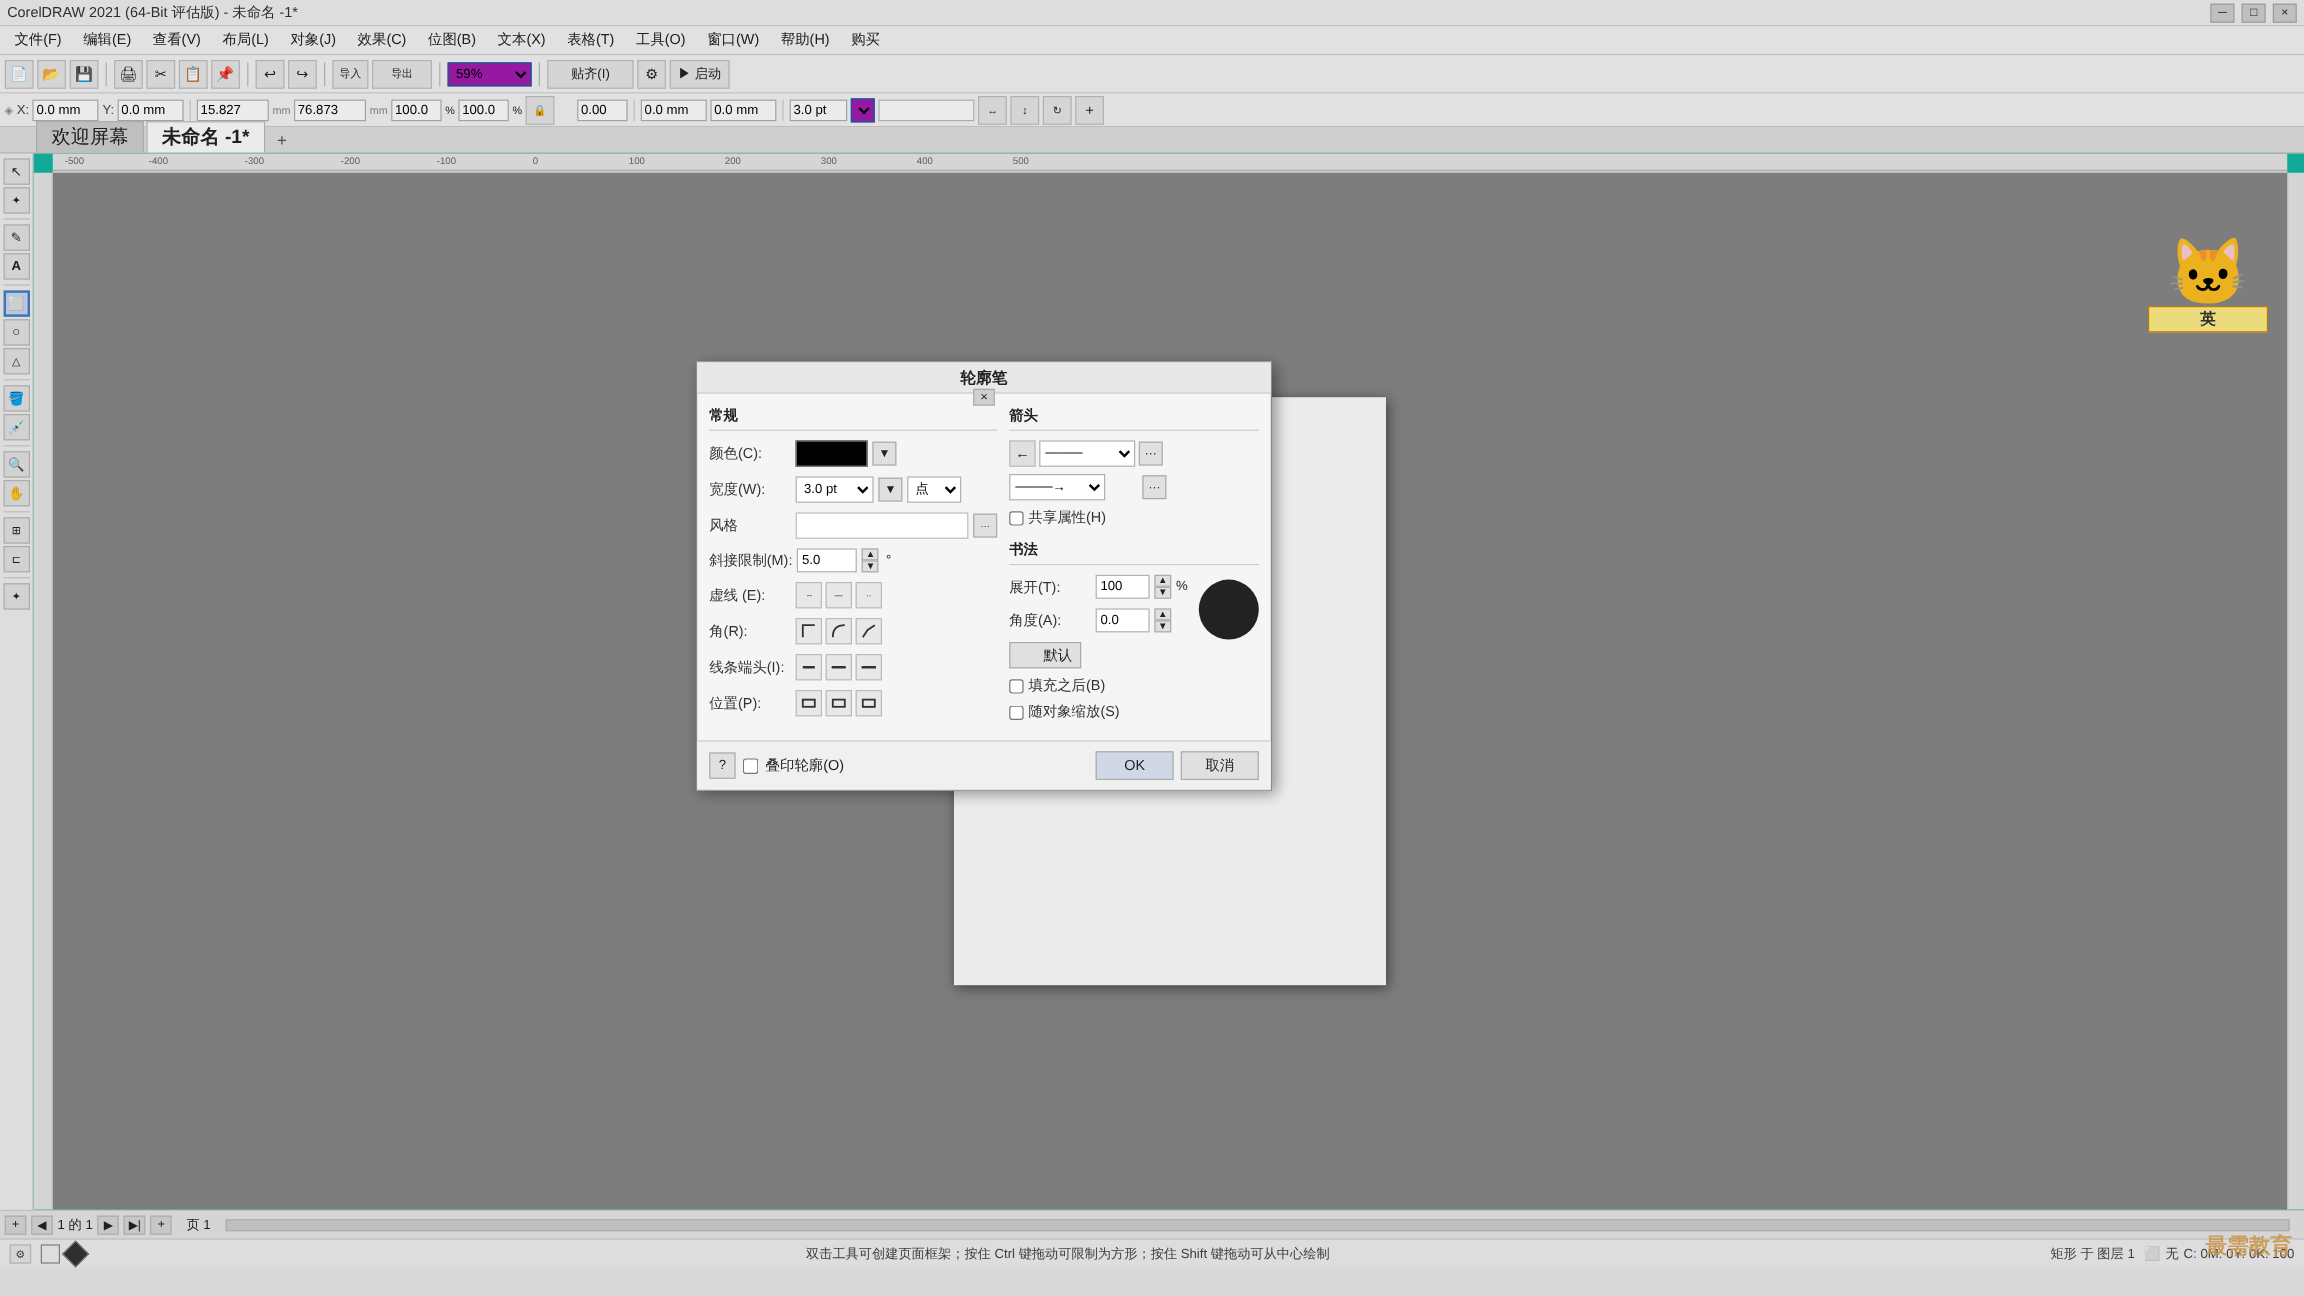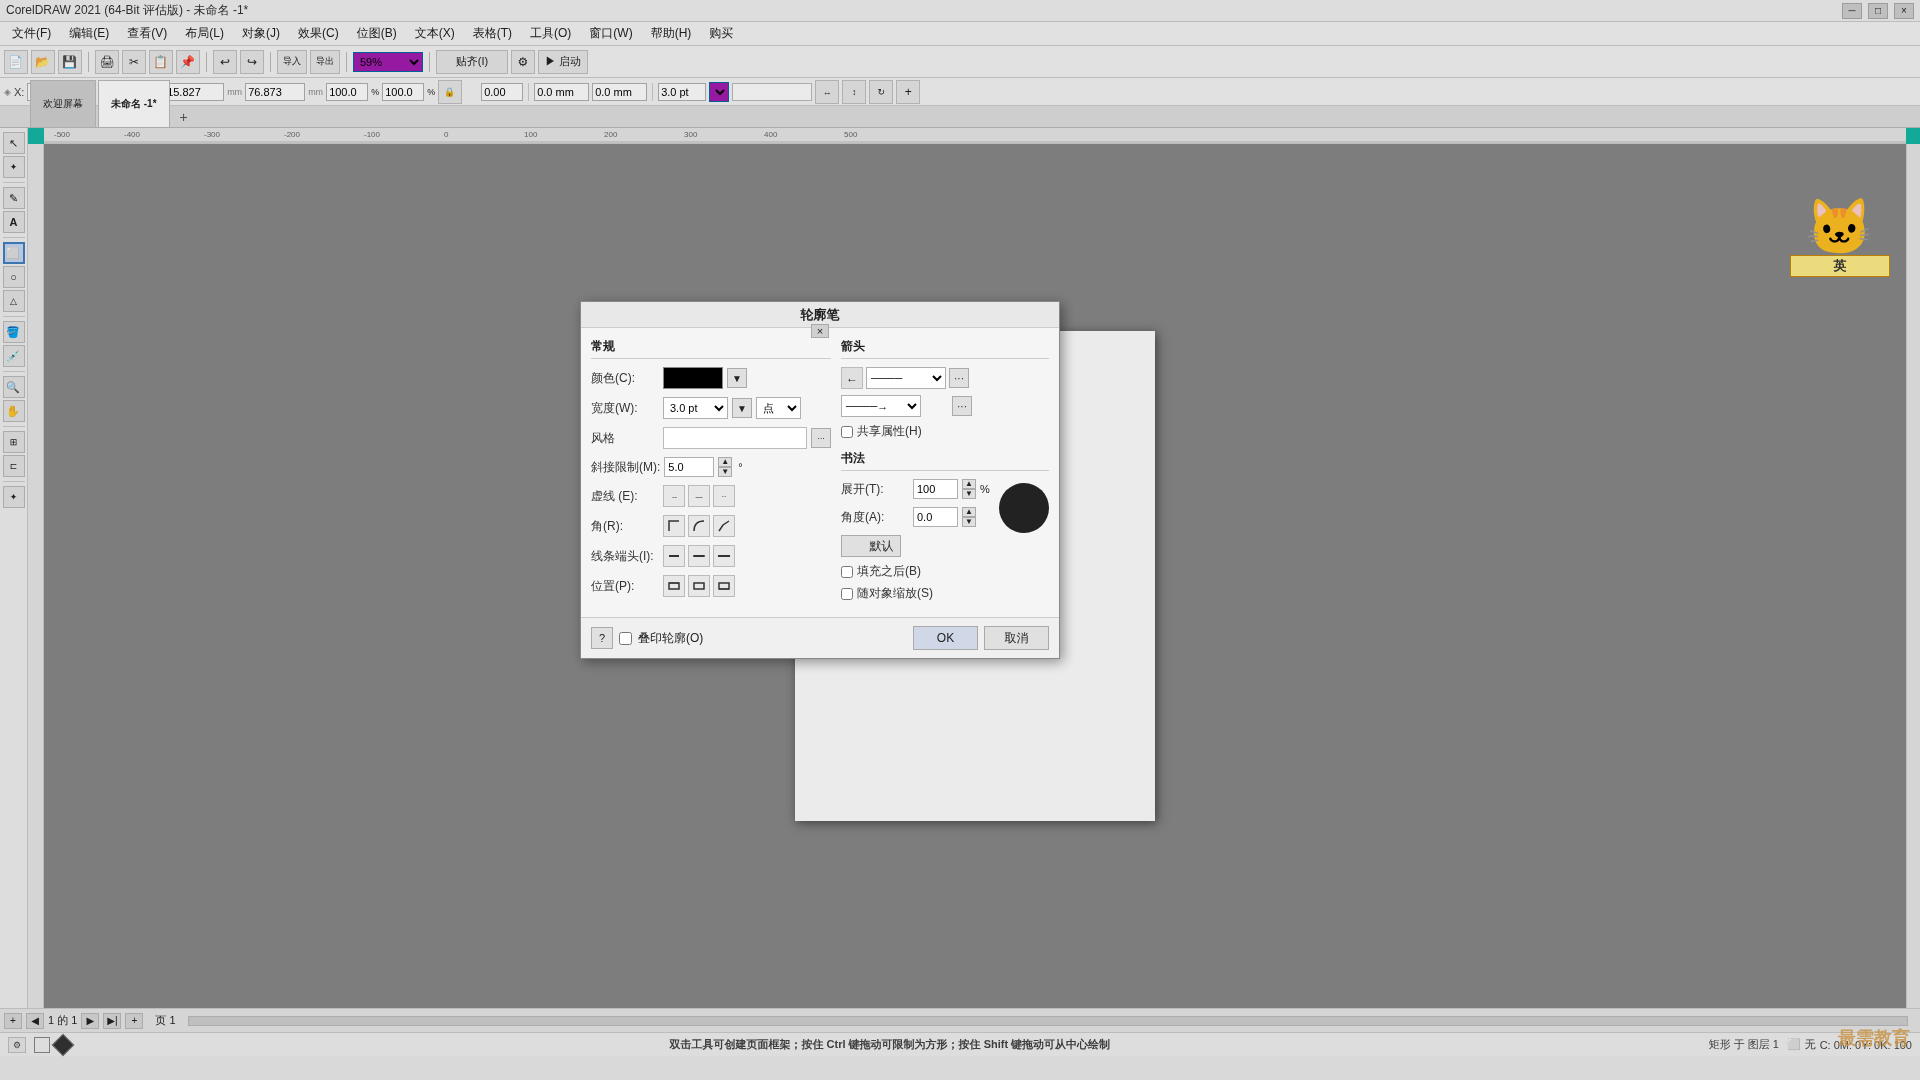--- a/index.html
+++ b/index.html
@@ -20,21 +20,21 @@
     .tb-sep { width: 1px; height: 20px; background: #bbb; margin: 0 3px; }
     .tb-select { height: 20px; border: 1px solid #0369a1; background: #a21caf; font-size: 11px; padding: 0 2px; }
 
     
     #toolbar2 { background: #f5f5f5; height: 28px; display: flex; align-items: center; border-bottom: 1px solid #ccc; padding: 0 4px; gap: 3px; font-size: 11px; }
     .tb2-label { color: #444; font-size: 11px; }
     .tb2-input { width: 55px; height: 18px; border: 1px solid #b0b0b0; background: #fff; padding: 0 2px; font-size: 11px; }
 
     
     #tabs-row { background: #e0e0e0; height: 22px; display: flex; align-items: flex-end; padding-left: 30px; border-bottom: 1px solid #bbb; }
-    .tab { padding: 16px 12px; font-size: 10px; background: #d0d0d0; border: 1px solid #bbb; border-bottom: none; cursor: pointer; margin-right: 2px; }
+    .tab { padding: 2px 12px; font-size: 16px; background: #d0d0d0; border: 1px solid #bbb; border-bottom: none; cursor: pointer; margin-right: 2px; }
     .tab.active { background: #fff; font-weight: bold; }
     .tab-add { padding: 2px 8px; font-size: 14px; cursor: pointer; color: #555; }
 
     
     #main { display: flex; height: calc(1080px - 22px - 24px - 32px - 28px - 22px - 24px - 24px); }
 
     
     #left-toolbox { width: 28px; background: #f0f0f0; border-right: 1px solid #ccc; display: flex; flex-direction: column; align-items: center; padding-top: 4px; gap: 2px; }
     .lft-btn { width: 22px; height: 22px; background: #e4e4e4; border: 1px solid #bbb; display: flex; align-items: center; justify-content: center; cursor: pointer; font-size: 11px; }
 
@@ -130,21 +130,21 @@
   <div class="tb-sep"></div>
   <div class="tb-btn">🖨</div>
   <div class="tb-btn">✂</div>
   <div class="tb-btn">📋</div>
   <div class="tb-btn">📌</div>
   <div class="tb-sep"></div>
   <div class="tb-btn">↩</div>
   <div class="tb-btn">↪</div>
   <div class="tb-sep"></div>
   <div class="tb-btn" style="width:30px;font-size:9px;">导入</div>
-  <div class="tb-btn" style="width:30px;font-size:9px;">导出</div>
+  <div class="tb-btn" style="width:50px;font-size:9px;">导出</div>
   <div class="tb-sep"></div>
   <select class="tb-select" style="width:70px;">
     <option>59%</option>
   </select>
   <div class="tb-sep"></div>
   <div class="tb-btn" style="width:72px;font-size:11px;">贴齐(I)</div>
   <div class="tb-btn">⚙</div>
   <div class="tb-btn" style="width:50px;font-size:11px;">▶ 启动</div>
 </div>
 
@@ -254,21 +254,21 @@
 
   <div style="flex:1;height:10px;background:#d0d0d0;border:1px solid #bbb;margin:0 8px;"></div>
 </div>
 
 <div id="status-bar" style="height:24px;background:#f0f0f0;border-top:1px solid #ccc;display:flex;align-items:center;padding:0 8px;gap:8px;font-size:11px;color:#444;">
   <div class="tb-btn" style="width:18px;height:16px;font-size:9px;">⚙</div>
   <div style="display:flex;align-items:center;gap:3px;">
     <div style="width:16px;height:16px;border:1px solid #888;background:transparent;"></div>
     <div style="width:16px;height:16px;border:1px solid #888;background:#333;transform:rotate(45deg);margin-left:2px;"></div>
   </div>
-  <span style="flex:1;text-align:center;font-size:11px;color:#444;font-weight:bold;">双击工具可创建页面框架；按住 Ctrl 键拖动可限制为方形；按住 Shift 键拖动可从中心绘制</span>
+  <span style="flex:1;text-align:center;font-size:11px;color:#444;">双击工具可创建页面框架；按住 Ctrl 键拖动可限制为方形；按住 Shift 键拖动可从中心绘制</span>
   <span style="font-size:11px;">矩形 于 图层 1</span>
   <div style="display:flex;align-items:center;gap:4px;font-size:11px;">
     <span>⬜</span>
     <span>无</span>
     <span>C: 0M: 0Y: 0K: 100</span>
   </div>
 </div>
 
 <div id="dialog-overlay">
   <div id="dialog">

